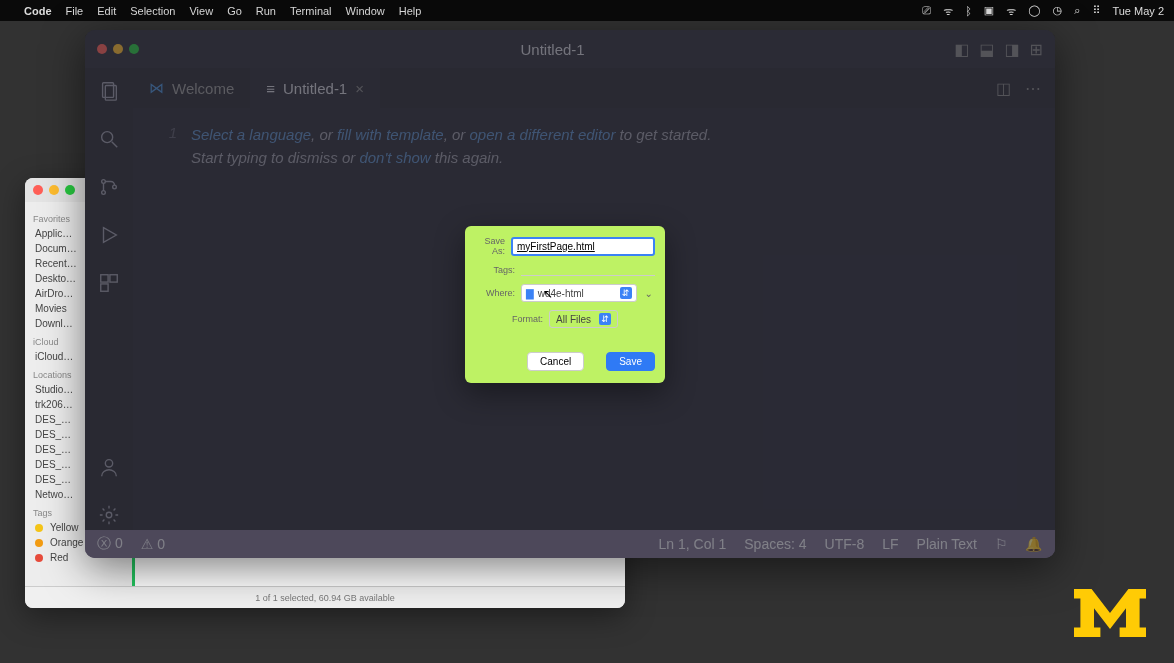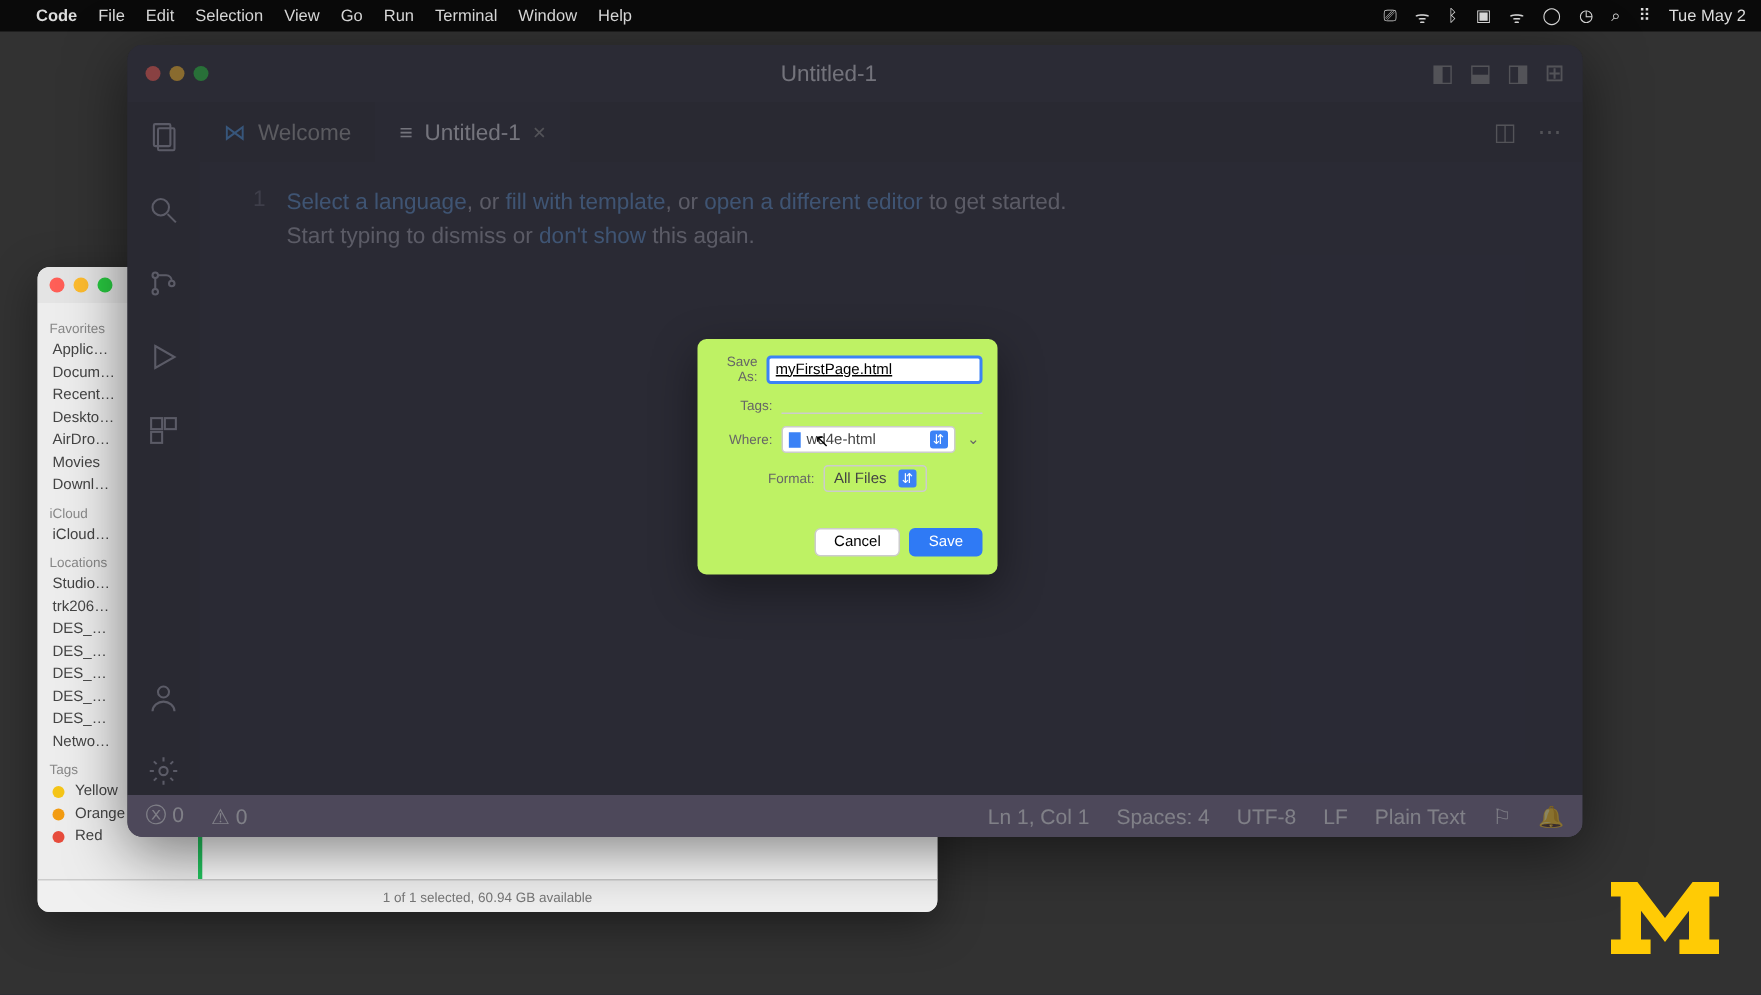--- a/index.html
+++ b/index.html
@@ -32,42 +32,42 @@
   .vscode .titlebar .title { flex:1; text-align:center; font-size:15px; color:#cfcfd6; }
   .vscode .titlebar .winctl { display:flex; gap:10px; color:#888; font-size:16px; }
   .vscode .main { flex:1; display:flex; }
   .vscode .activity { width:48px; background:#2a2a34; display:flex; flex-direction:column; align-items:center; padding-top:12px; gap:22px; color:#8e8ea0; }
   .vscode .activity svg { width:22px; height:22px; fill:none; stroke:#9a9aa8; stroke-width:1.5; }
   .vscode .editor { flex:1; display:flex; flex-direction:column; }
   .vscode .tabs { height:40px; background:#2a2a34; display:flex; align-items:center; color:#999; }
   .vscode .tab { padding:0 16px; height:100%; display:flex; align-items:center; gap:8px; font-size:15px; }
   .vscode .tab.active { background:#2d2d38; color:#d0d0d8; }
   .vscode .tab-right { margin-left:auto; padding:0 14px; display:flex; gap:14px; color:#888; font-size:16px; }
-  .vscode .code { padding:16px 0 0 18px; display:flex; font-family:"Menlo","Consolas",monospace; font-size:15px; color:#9a9aa6; }
+  .vscode .code { padding:16px 0 0 18px; display:flex; font-family:"Menlo","Consolas",monospace; font-size:15px; color:#9a9aa6; font-style:italic; }
   .vscode .gutter { width:40px; text-align:right; color:#5a5a68; padding-right:14px; }
   .vscode .lines { flex:1; line-height:1.5; }
   .vscode .lines .link { color:#5b8bc4; }
   .vscode .status { height:28px; background:#7a6f8c; display:flex; align-items:center; padding:0 12px; color:#eaeaf0; font-size:14px; gap:18px; }
   .vscode .status .spacer { flex:1; }
 
   
   .overlay { position:absolute; left:85px; top:30px; width:970px; height:528px; background:rgba(40,40,50,0.55); border-radius:10px; }
 
   
   .savedlg { position:absolute; left:465px; top:226px; width:200px; background:#bef264; border-radius:6px; box-shadow:0 10px 30px rgba(0,0,0,0.4); padding:10px 10px 12px; font-size:10px; color:#444; }
   .savedlg .row { display:flex; align-items:center; margin-bottom:8px; gap:6px; }
   .savedlg .label { width:40px; text-align:right; color:#666; font-size:9px; }
   .savedlg input[type=text] { flex:1; border:2px solid #3b82f6; border-radius:3px; padding:2px 4px; font-size:10px; outline:none;text-decoration:underline; }
   .savedlg .underline { flex:1; border-bottom:1px solid #ccc; height:12px; }
   .savedlg .folder { flex:1; border:1px solid #ccc; border-radius:3px; padding:2px 4px; display:flex; align-items:center; gap:4px; font-size:10px; background:#fff; }
   .savedlg .folder .arrow { margin-left:auto; background:#3b82f6; color:#fff; width:12px; height:12px; border-radius:2px; font-size:9px; display:flex; align-items:center; justify-content:center; }
   .savedlg .expand { color:#666; font-size:10px; padding:0 2px; }
   .savedlg .format-sel { border:1px solid #ccc; border-radius:3px; padding:2px 6px; font-size:10px; display:inline-flex; align-items:center; gap:8px; }
   .savedlg .format-sel .arrow { background:#3b82f6; color:#fff; width:12px; height:12px; border-radius:2px; font-size:9px; display:flex; align-items:center; justify-content:center; }
-  .savedlg .buttons { display:flex; justify-content:flex-end; gap:6px; margin-top:24px; }
+  .savedlg .buttons { display:flex; justify-content:flex-end; gap:22px; margin-top:24px; }
   .savedlg button { font-size:10px; padding:3px 12px; border-radius:4px; border:1px solid #ccc; background:#fff; cursor:pointer; }
   .savedlg button.primary { background:#2f7af5; color:#fff; border-color:#2f7af5; }
 
   
   .mlogo { position:absolute; right:22px; bottom:22px; }
   .mlogo svg { width:84px; height:56px; }
 
   .cursor { position:absolute; left:543px; top:287px; font-size:12px; color:#000; pointer-events:none; }
 </style>
 </head>

